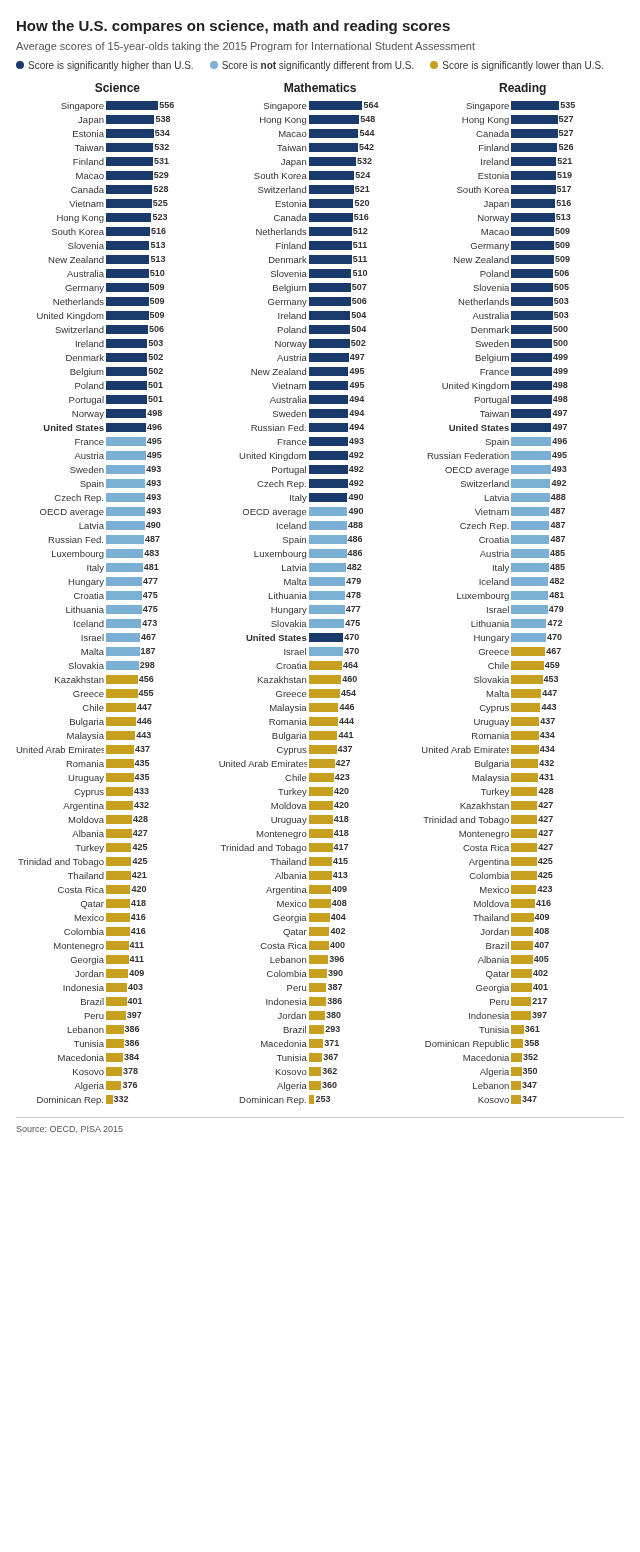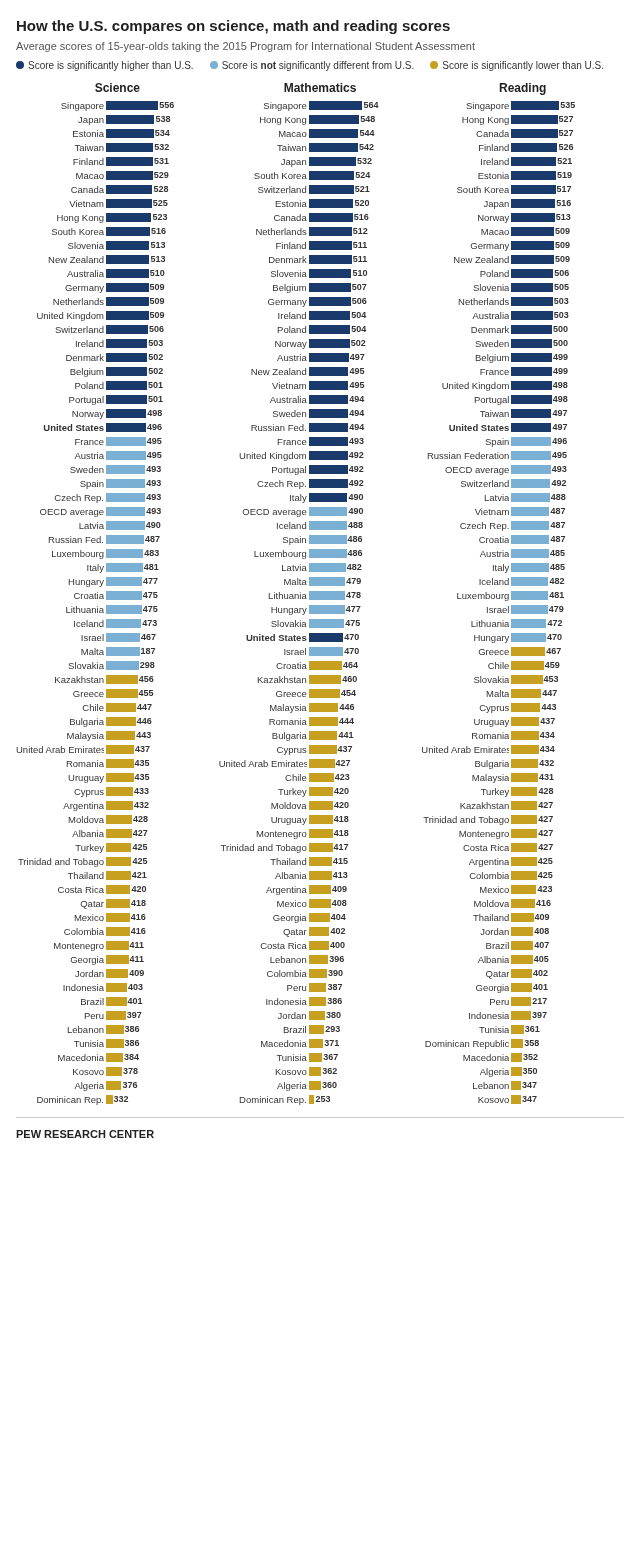--- a/index.html
+++ b/index.html
@@ -1662,14 +1662,14 @@
           <div class="bar-container">
             <div class="bar" style="width: 9.57407px; background-color: rgb(200, 160, 32);"></div>
             <span class="score-label">347</span>
           </div>
         </div>
       </div>
   </div>
 </div>
 
 <div class="footer">
-  <p class="pew">PEW RESEARCH CENTER</p>
+  <p>Source: OECD, PISA 2015</p>
 </div>
 
 </body></html>

